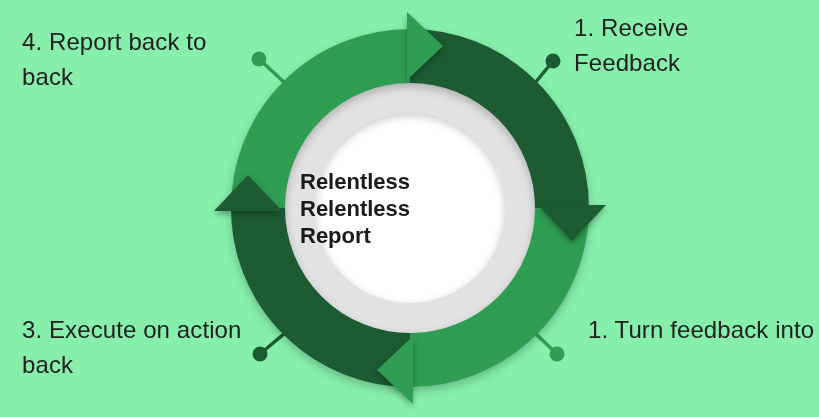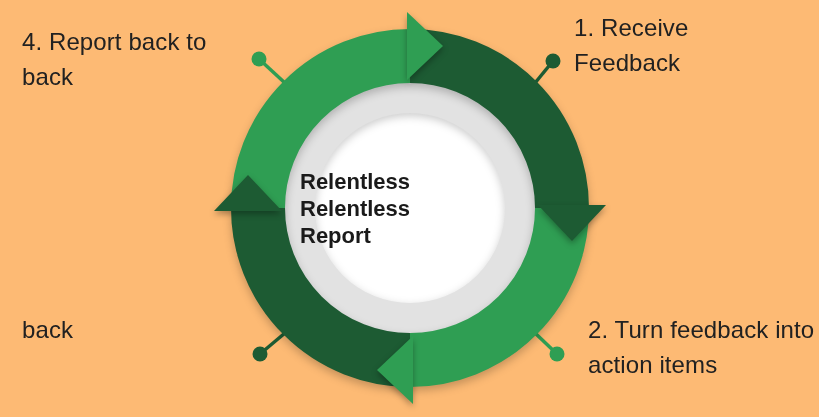--- a/index.html
+++ b/index.html
@@ -5,21 +5,21 @@
   html, body {
     margin: 0;
     padding: 0;
     background: #ffffff;
     font-family: "Liberation Sans", sans-serif;
   }
   .stage {
     position: relative;
     width: 819px;
     height: 417px;
-    background: #fdba74;
+    background: #86efac;
     overflow: hidden;
   }
   .stage svg {
     position: absolute;
     left: 0;
     top: 0;
   }
   .step-label {
     position: absolute;
     font-size: 24px;
@@ -88,26 +88,26 @@
     <div>4. Report back to</div>
     <div>back</div>
   </div>
 
   <div class="step-label" style="left:574px; top:10px;">
     <div>1. Receive</div>
     <div>Feedback</div>
   </div>
 
   <div class="step-label" style="left:22px; top:312px;">
+    <div>3. Execute on action</div>
     <div>back</div>
   </div>
 
   <div class="step-label" style="left:588px; top:312px;">
-    <div>2. Turn feedback into</div>
-    <div>action items</div>
+    <div>1. Turn feedback into</div>
   </div>
 
   <div class="center-title">
     <div>Relentless</div>
     <div>Relentless</div>
     <div>Report</div>
   </div>
 
 </div>
 

